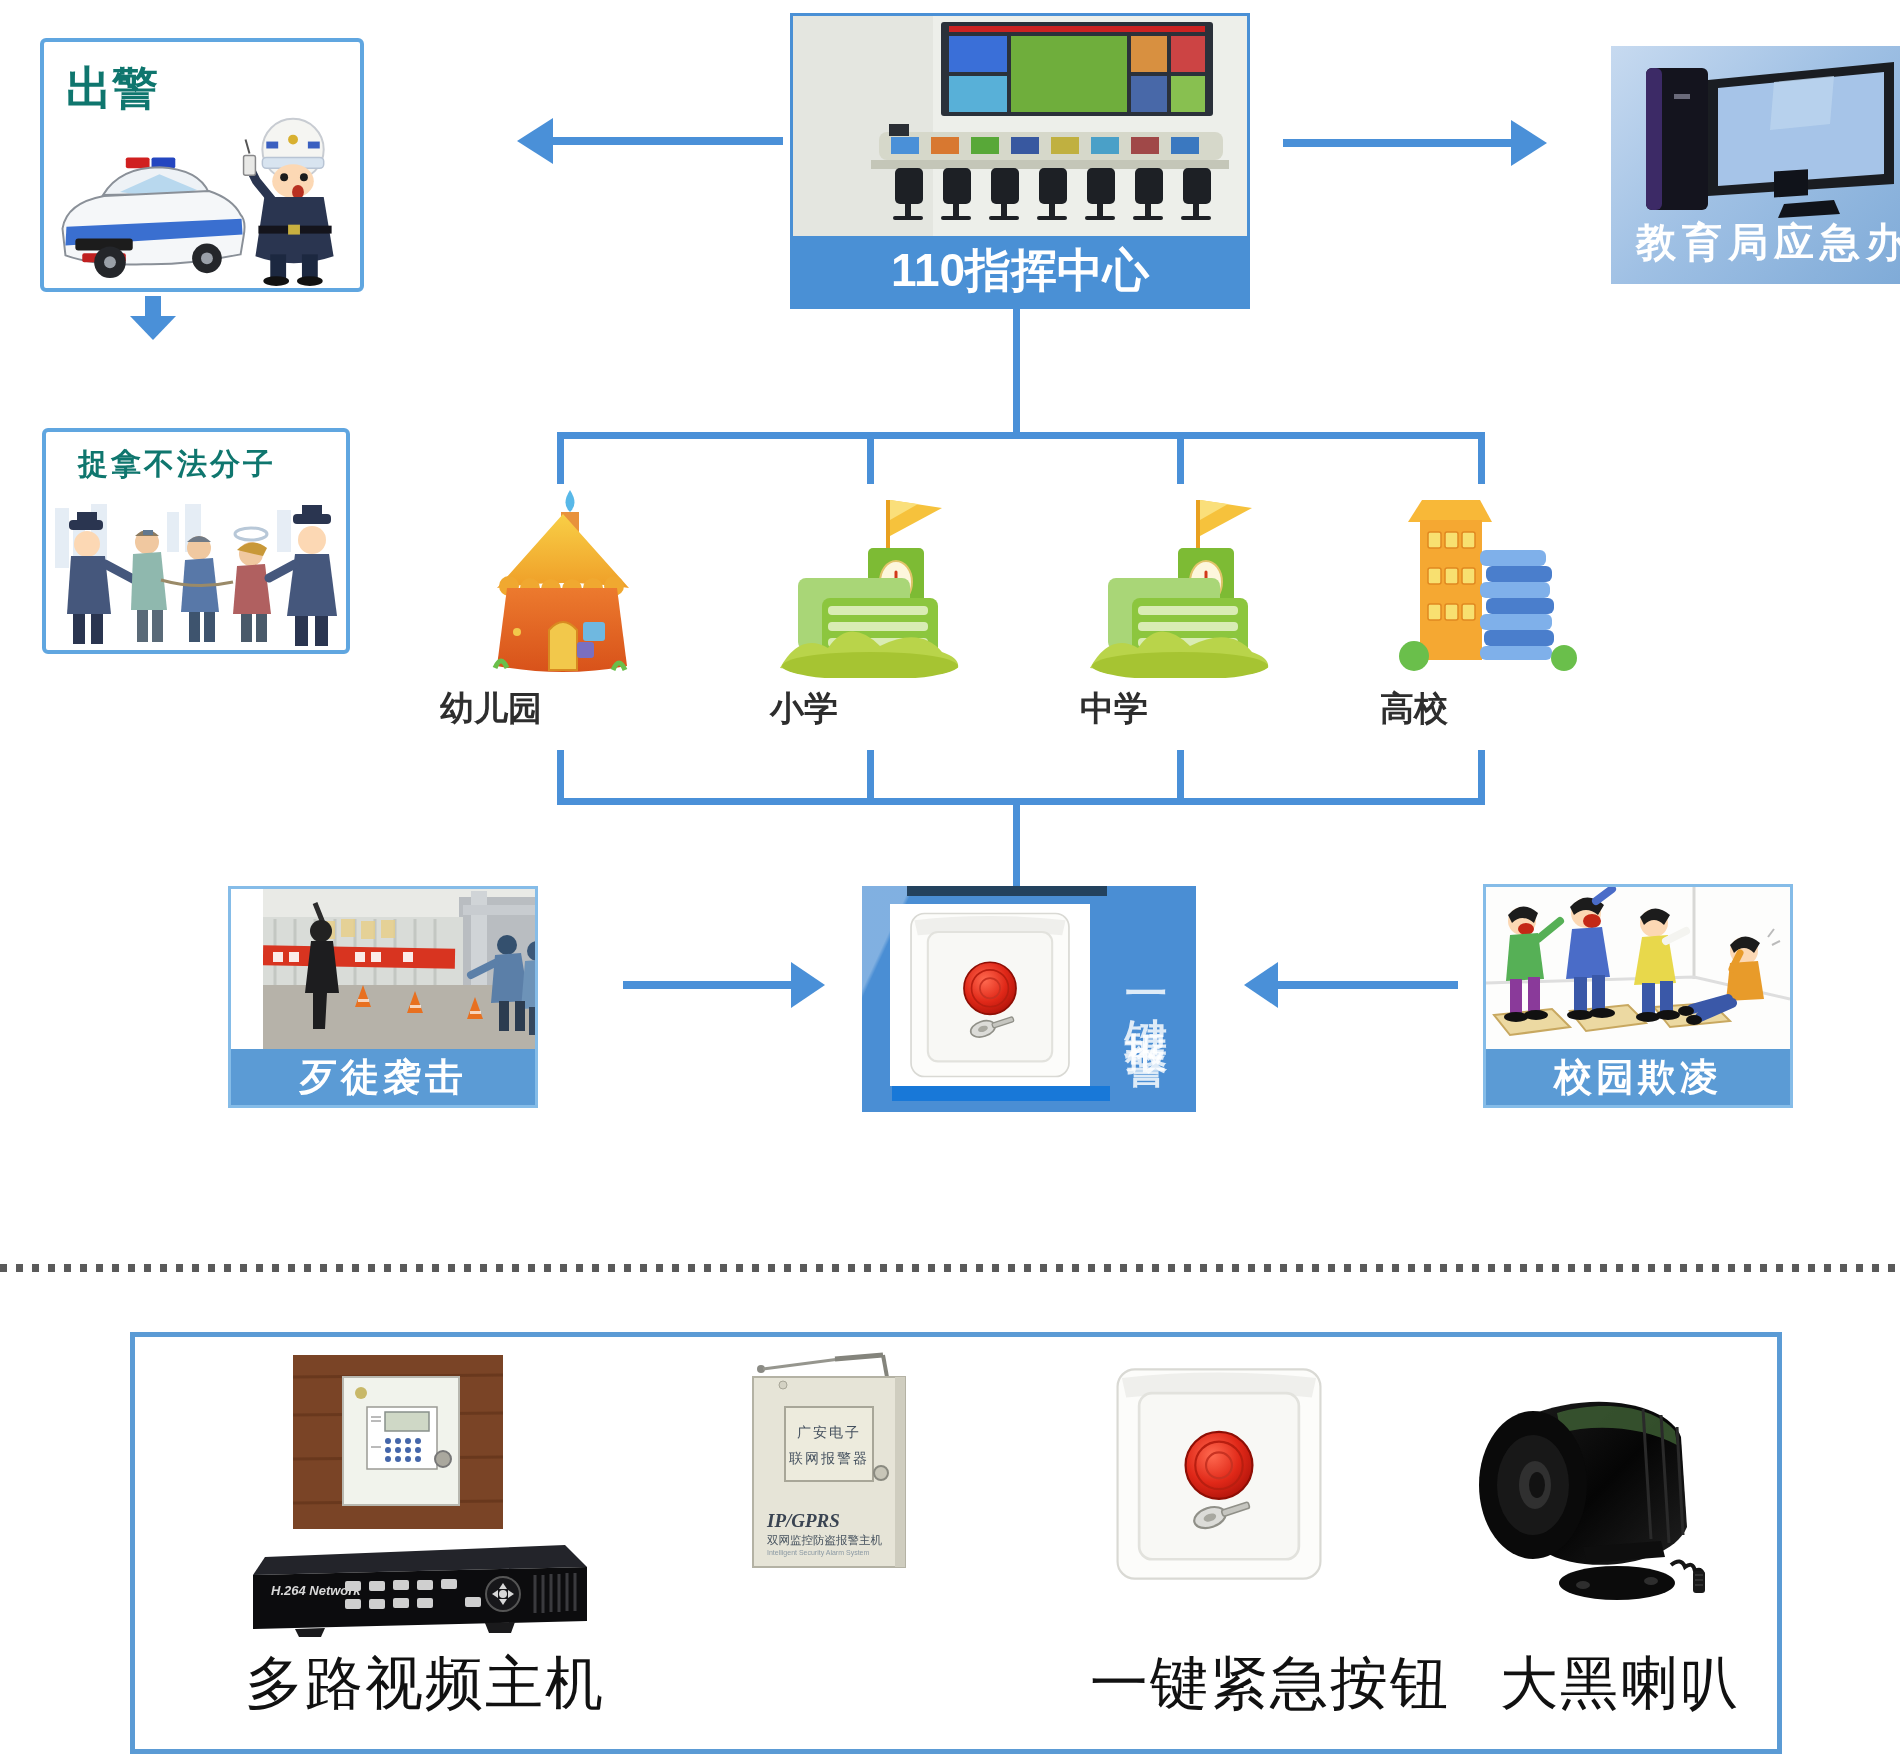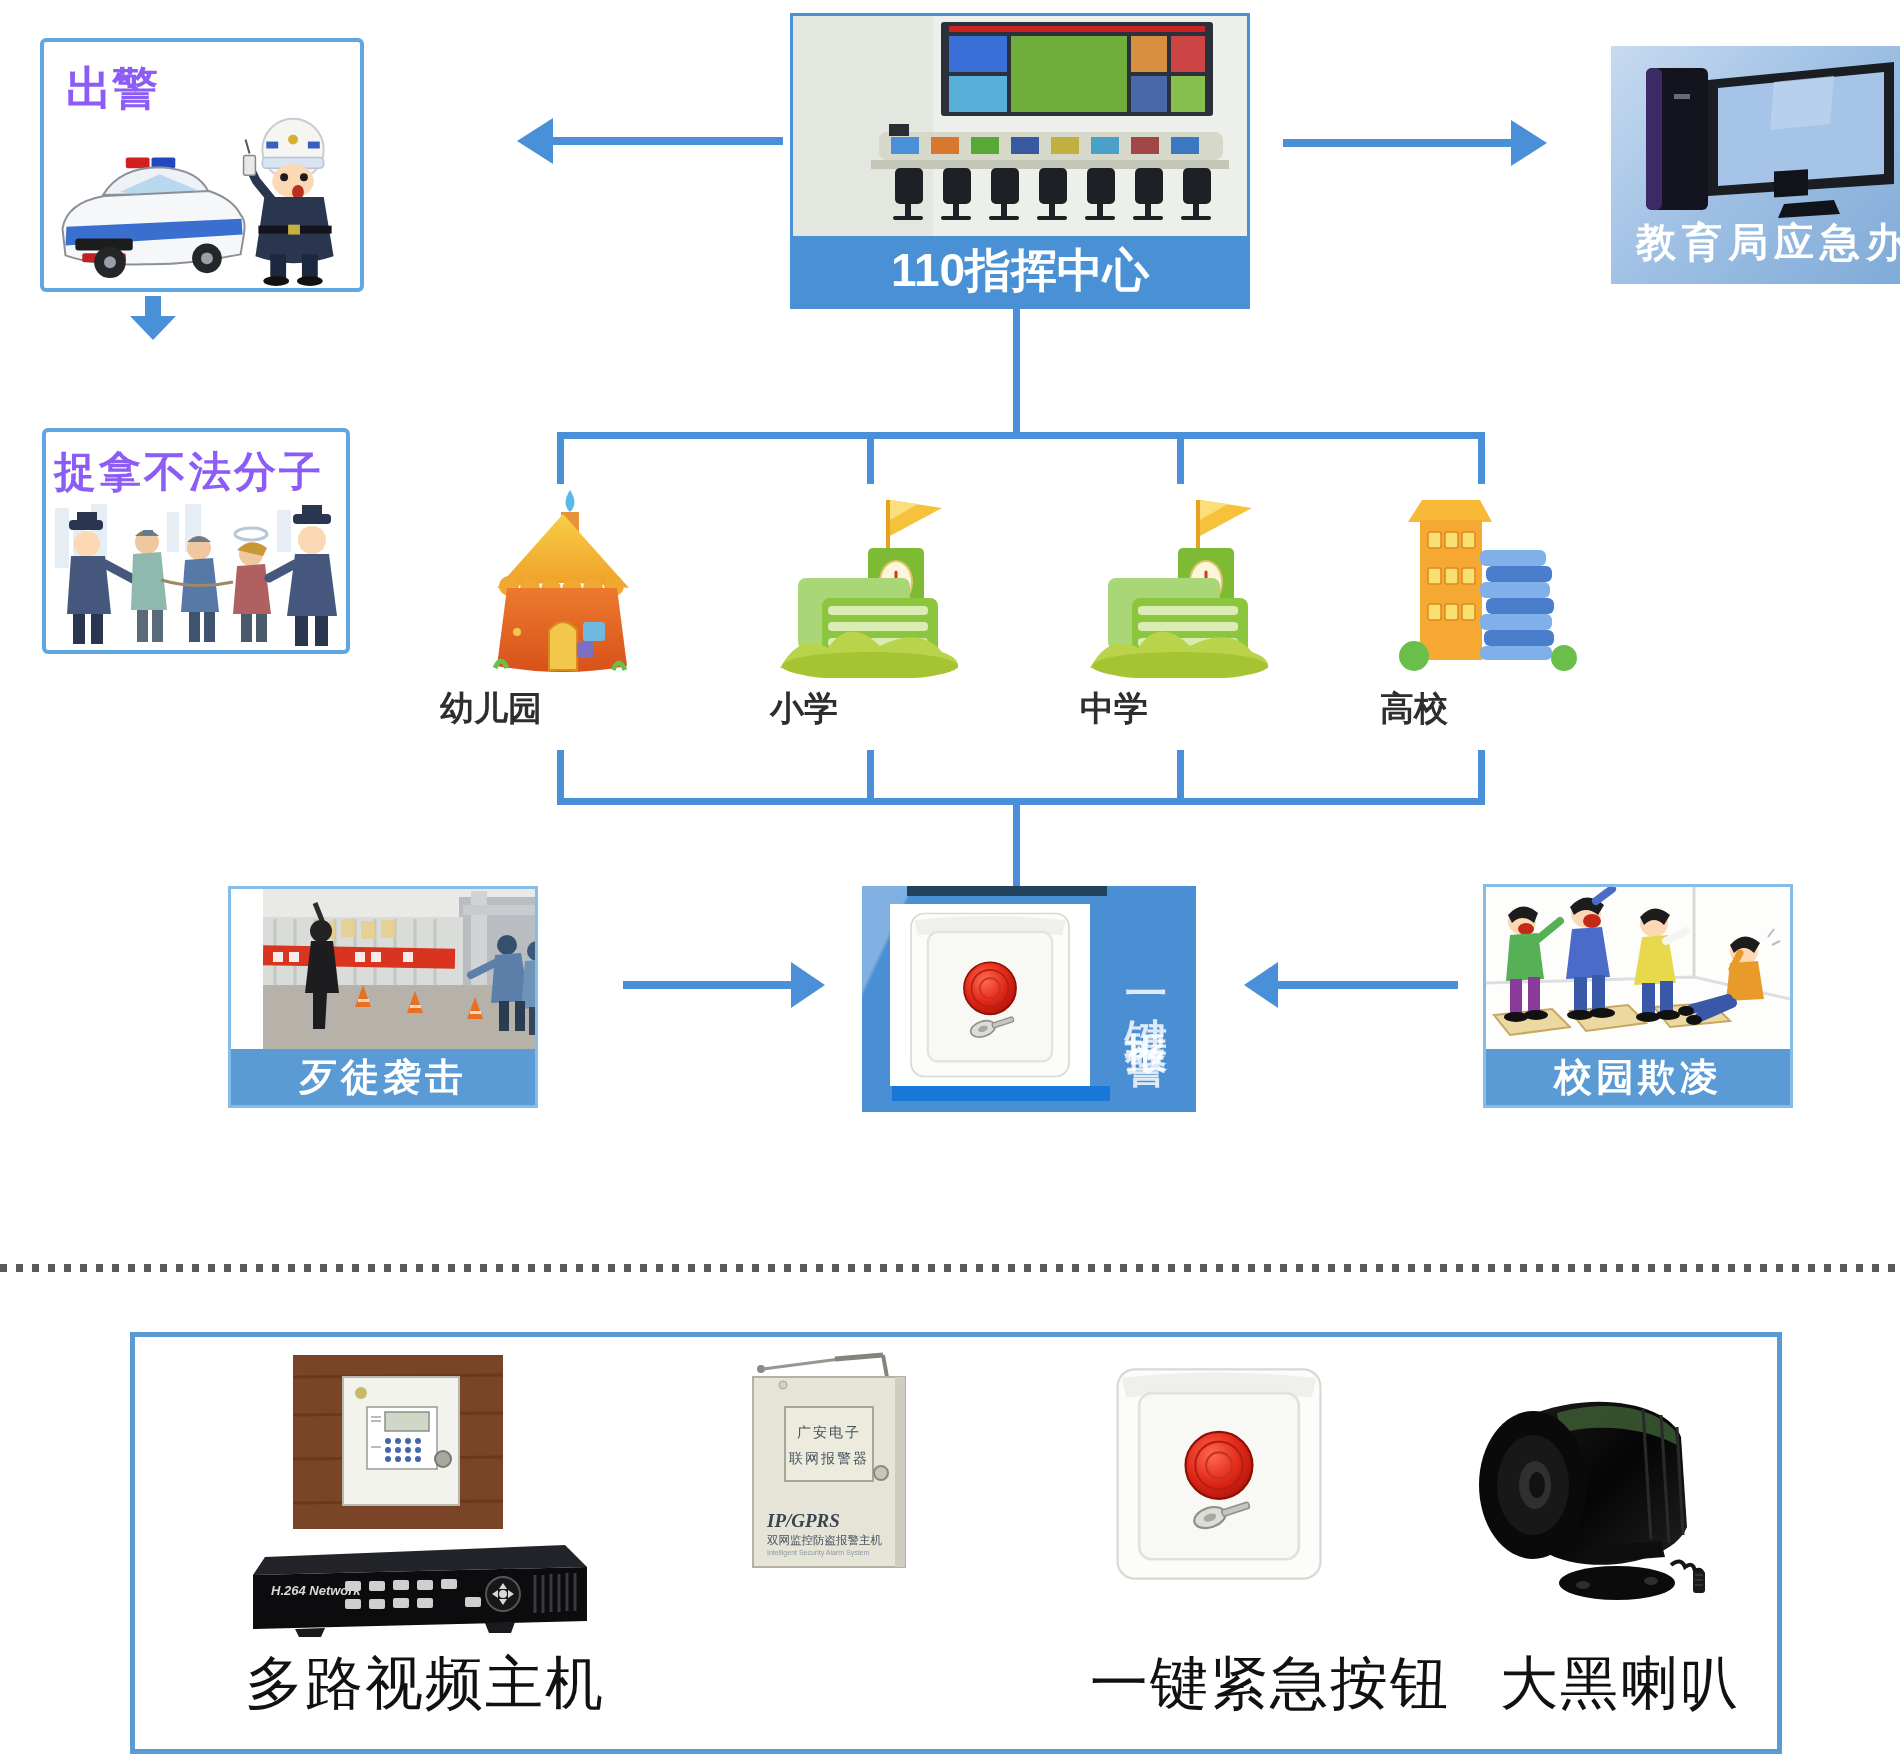--- a/index.html
+++ b/index.html
@@ -2,21 +2,21 @@
 <html><head>
 <meta charset="utf-8">
 <style>
   html,body{margin:0;padding:0;background:#fff;}
   .stage{position:relative;width:1900px;height:1762px;background:#ffffff;overflow:hidden;
          font-family:"Liberation Sans","DejaVu Sans",sans-serif;}
   
   .hline,.vline{position:absolute;background:#4a90d8;}
   
   .cartoon-box{position:absolute;background:#fff;border:4px solid #60a6e0;border-radius:6px;box-sizing:border-box;overflow:hidden;}
-  .box-title{position:absolute;font-weight:bold;color:#8b5cf6;}
+  .box-title{position:absolute;font-weight:bold;color:#0f766e;}
   
   .cmd-box{position:absolute;border:3px solid #4a90d5;background:#fff;box-sizing:border-box;overflow:hidden;}
   .cmd-banner{position:absolute;left:0;right:0;bottom:0;height:70px;background:#4a90d5;
               color:#fff;font-size:46px;font-weight:bold;display:flex;align-items:center;justify-content:center;}
   
   .edu-box{position:absolute;background:linear-gradient(135deg,#c7daf0 0%,#9fc0e4 45%,#7ba8d6 100%);overflow:hidden;margin-left:41px;}
   .edu-label{position:absolute;left:0;right:0;bottom:14px;text-align:center;color:#fff;font-size:40px;font-weight:bold;letter-spacing:6px;}
   
   .arrow{position:absolute;}
   .arrow .shaft{position:absolute;background:#4a90d8;}
@@ -139,21 +139,21 @@
       </g>
     </svg>
   </div>
 
   <div class="arrow" style="left:130px;top:296px;width:46px;height:44px;">
     <div class="shaft" style="left:15px;top:0;width:16px;height:20px;"></div>
     <div class="head" style="left:0;top:20px;border-left:23px solid transparent;border-right:23px solid transparent;border-top:24px solid #4a90d8;"></div>
   </div>
 
   <div class="cartoon-box" style="left:42px;top:428px;width:308px;height:226px;">
-    <div class="box-title" style="left:8px;top:12px;font-size:42px;letter-spacing:3px;">捉拿不法分子</div>
+    <div class="box-title" style="left:32px;top:12px;font-size:30px;letter-spacing:3px;">捉拿不法分子</div>
     <svg width="298" height="148" viewBox="0 0 298 148" style="position:absolute;left:1px;top:70px">
       <g opacity="0.5" fill="#cddcec">
         <rect x="8" y="6" width="14" height="60"></rect>
           <rect x="26" y="20" width="12" height="46"></rect>
         <rect x="44" y="2" width="16" height="64"></rect>
           <rect x="120" y="10" width="12" height="40"></rect>
         <rect x="138" y="2" width="16" height="48"></rect>
           <rect x="230" y="8" width="14" height="42"></rect>
       </g>
       <g>

